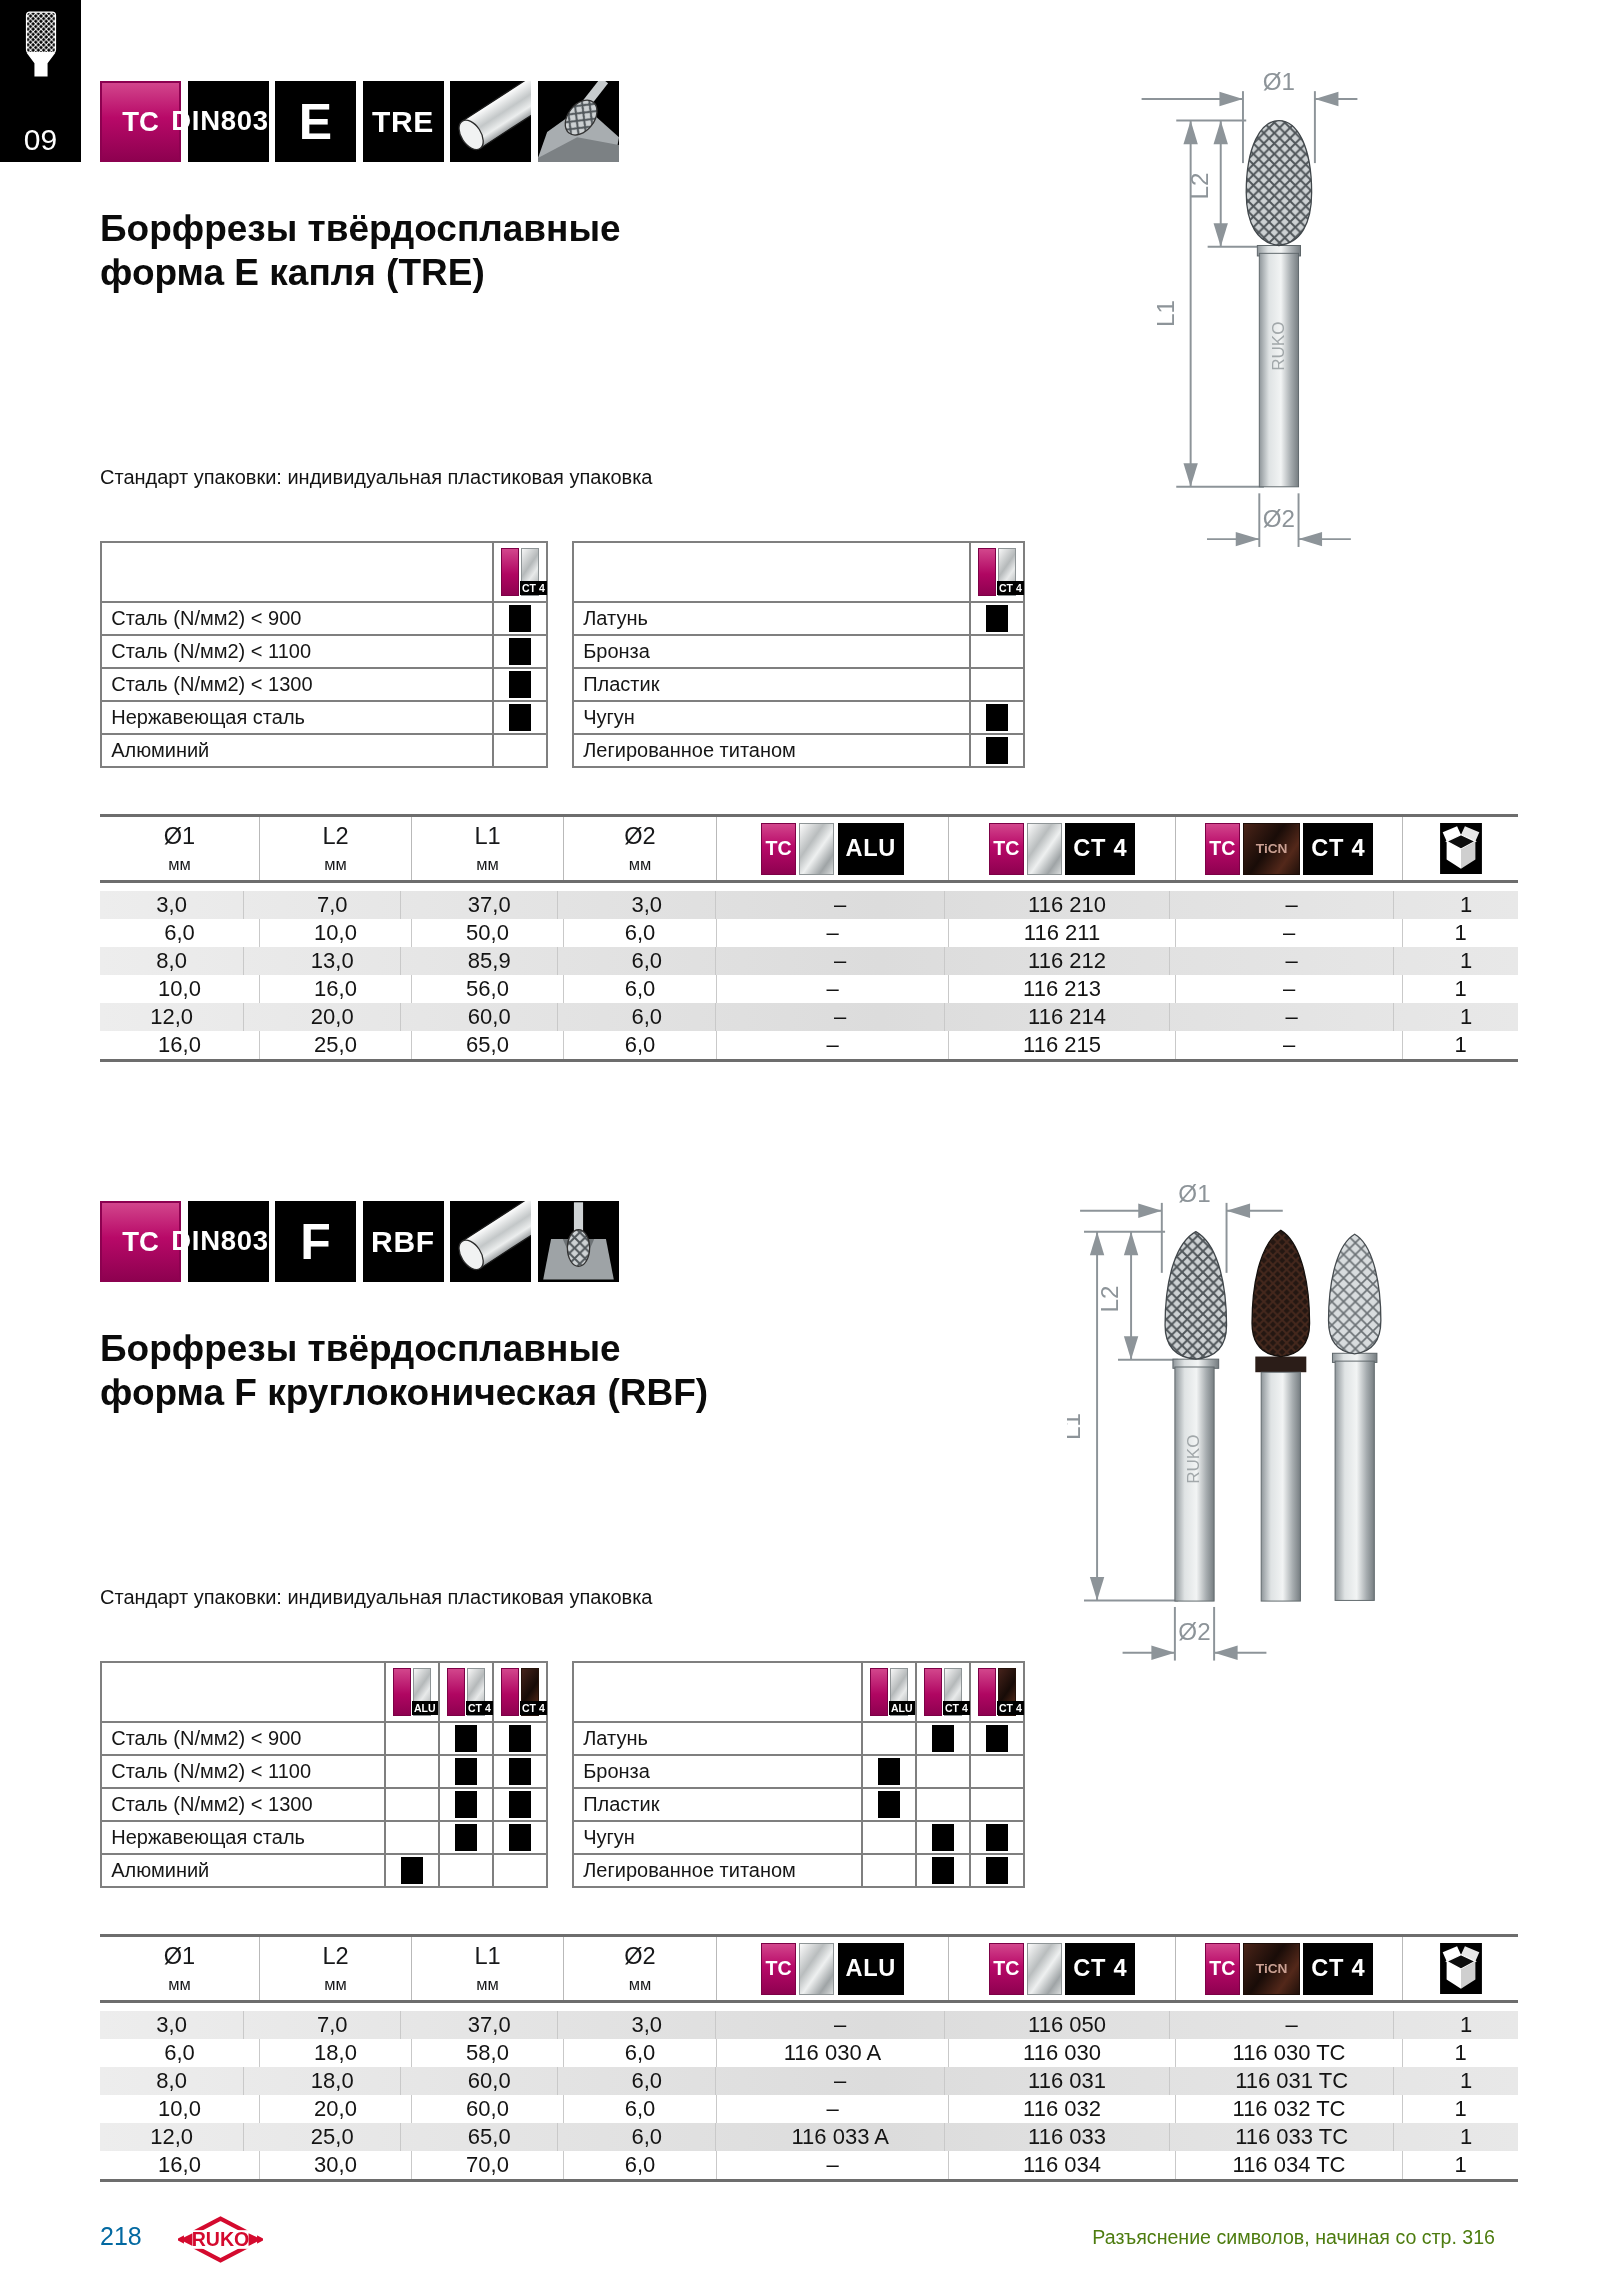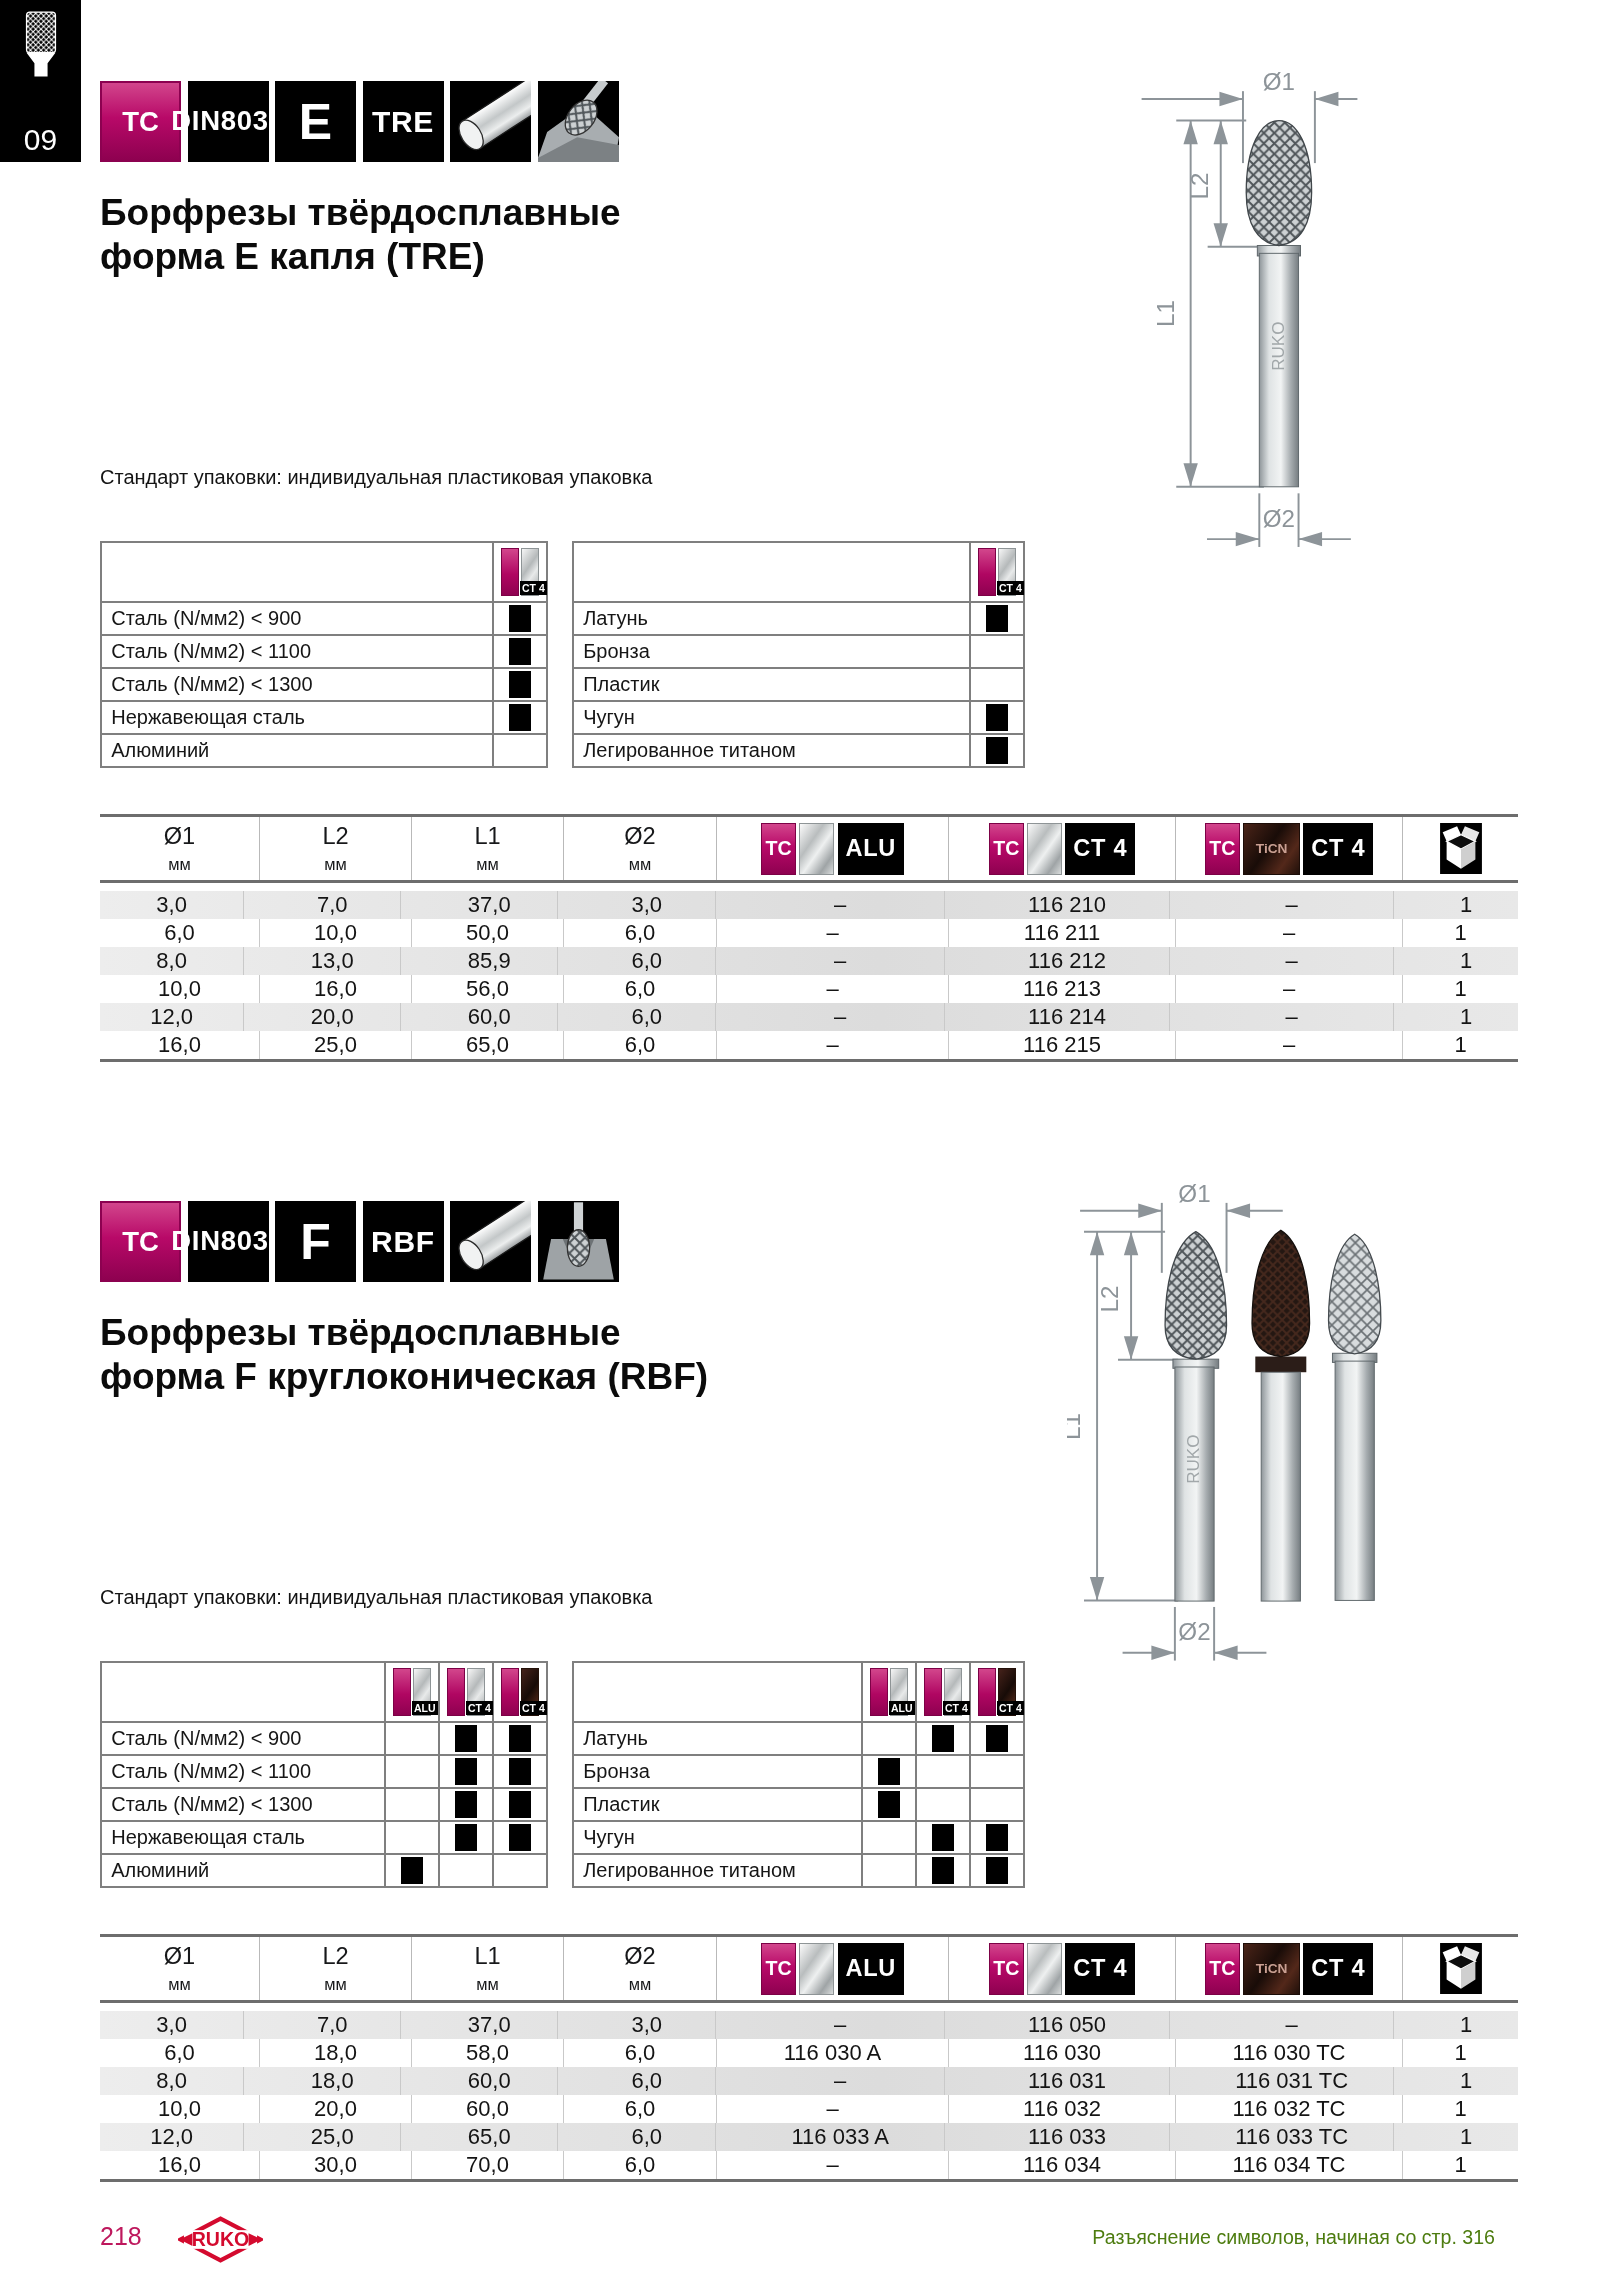--- a/index.html
+++ b/index.html
@@ -24,21 +24,21 @@
   .badges { position:absolute; top:0; left:0; display:flex; gap:6.5px; }
   .badge { width:81px; height:81px; display:flex; align-items:center; justify-content:center;
     color:#fff; font-weight:bold; }
   .badge-black { background:#000; }
   .badge-tc { background:linear-gradient(180deg,#d2468c 0%,#b80968 45%,#8e0150 100%);
     border:2px solid #8c0150; font-size:27.5px; }
   .badge-din { flex-direction:row; font-size:27.5px; line-height:0.95; letter-spacing:0.7px; }
   .badge-letter { font-size:50px; }
   .badge-code { font-size:30px; letter-spacing:0.7px; }
 
-  .title { position:absolute; top:110px; left:0; font-size:37px; font-weight:bold;
+  .title { position:absolute; top:126px; left:0; font-size:37px; font-weight:bold;
     line-height:1.18; color:#0b0b0b; }
   .packaging { position:absolute; top:385px; left:0; font-size:20px; color:#141414; }
 
   
   .mats { position:absolute; top:460px; left:0; display:flex; gap:24px; }
   .mat { border:2px solid var(--tb); background:#fff; }
   .mat-left  { width:448px; }
   .mat-right { width:453px; }
   .mat-head { display:flex; height:58px; }
   .mat-head-spacer { flex:1; }
@@ -95,21 +95,21 @@
   .bg-label { height:52px; background:#000; color:#fff; font-size:23.6px; font-weight:bold;
     display:flex; align-items:center; padding:0 7.9px; margin-left:3.3px; letter-spacing:0.7px; }
 
   
   .drawing { position:absolute; }
   #drawing-tre { left:1112px; top:65px; }
   #drawing-rbf { left:1067px; top:1178px; }
   .dim-text { fill:var(--dim); font-size:37px; font-family:"Liberation Sans",sans-serif; }
 
   
-  .footer-pagenum { position:absolute; left:100px; top:2222px; font-size:25px; color:#be185d; }
+  .footer-pagenum { position:absolute; left:100px; top:2222px; font-size:25px; color:#0369a1; }
   .footer-logo { position:absolute; left:178px; top:2216px; }
   .footer-note { position:absolute; right:128px; top:2226px; font-size:19.6px; color:#4d7c0f; }
 </style>
 </head>
 <body>
 
 <svg width="0" height="0" style="position:absolute" aria-hidden="true">
   <defs>
     <pattern id="hatchSilver" width="16" height="16" patternUnits="userSpaceOnUse">
       <rect width="16" height="16" fill="#cdd1d3"></rect>

